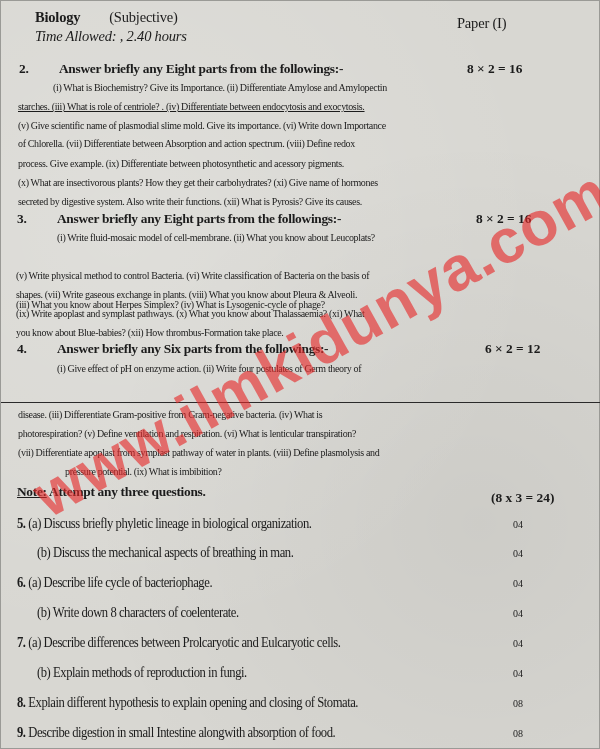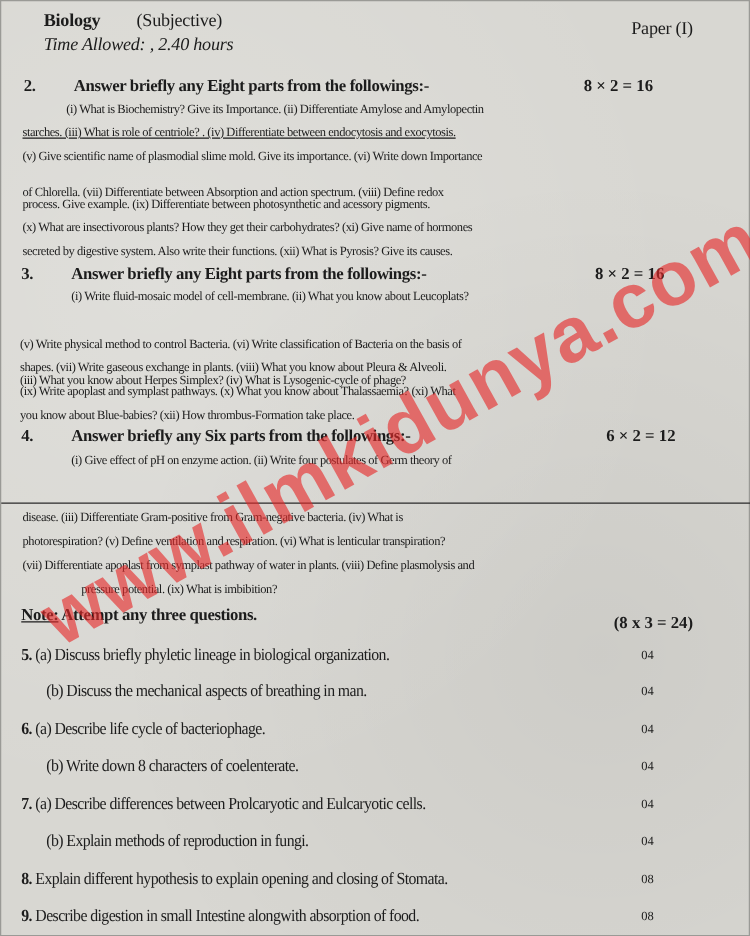--- a/index.html
+++ b/index.html
@@ -50,29 +50,29 @@
 
   <div class="abs hdr" style="left:34px; top:8px;">
     <b>Biology</b>
     <span style="display:inline-block; width:22px;"></span>
     <span>(Subjective)</span>
   </div>
   <div class="abs hdr" style="left:34px; top:27px;font-style:italic;">
     <span>Time Allowed:</span>
     <span>, 2.40 hours</span>
   </div>
-  <div class="abs hdr" style="left:504px; top:14px;">Paper (I)</div>
+  <div class="abs hdr" style="left:456px; top:14px;">Paper (I)</div>
 
   <div class="abs qhead" style="left:18px; top:60px;">2.</div>
   <div class="abs qhead" style="left:58px; top:60px;">Answer briefly any Eight parts from the followings:-</div>
   <div class="abs marks" style="left:466px; top:60px;">8  × 2 = 16</div>
   <div class="abs qline" style="left:52px; top:77px;">(i) What is Biochemistry? Give its Importance.          (ii) Differentiate Amylose and Amylopectin</div>
   <div class="abs qline" style="left:17px; top:96px;text-decoration:underline;">starches.      (iii) What is role of centriole? .    (iv) Differentiate between endocytosis and exocytosis.</div>
   <div class="abs qline" style="left:17px; top:115px;">(v) Give scientific name of plasmodial slime mold.  Give its importance.      (vi) Write down Importance</div>
-  <div class="abs qline" style="left:17px; top:144px;">of Chlorella.     (vii) Differentiate between Absorption and action spectrum.        (viii) Define redox</div>
+  <div class="abs qline" style="left:17px; top:133px;">of Chlorella.     (vii) Differentiate between Absorption and action spectrum.        (viii) Define redox</div>
   <div class="abs qline" style="left:17px; top:153px;text-align:right;">process. Give example.        (ix) Differentiate between photosynthetic and acessory pigments.</div>
   <div class="abs qline" style="left:17px; top:172px;">(x) What are insectivorous plants? How they get their carbohydrates?      (xi) Give name of hormones</div>
   <div class="abs qline" style="left:17px; top:191px;">secreted by digestive system. Also write their functions.       (xii) What is Pyrosis? Give its causes.</div>
 
   <div class="abs qhead" style="left:16px; top:210px;">3.</div>
   <div class="abs qhead" style="left:56px; top:210px;">Answer briefly any Eight parts from the followings:-</div>
   <div class="abs marks" style="left:475px; top:210px;">8  × 2 = 16</div>
   <div class="abs qline" style="left:56px; top:227px;">(i) Write fluid-mosaic model of cell-membrane.      (ii) What you know about Leucoplats?</div>
   <div class="abs qline" style="left:15px; top:246px;margin-top:48px;">(iii) What you know about Herpes Simplex?        (iv) What is Lysogenic-cycle of phage?</div>
   <div class="abs qline" style="left:15px; top:265px;">(v) Write physical method to control Bacteria.       (vi) Write classification of Bacteria on the basis of</div>

